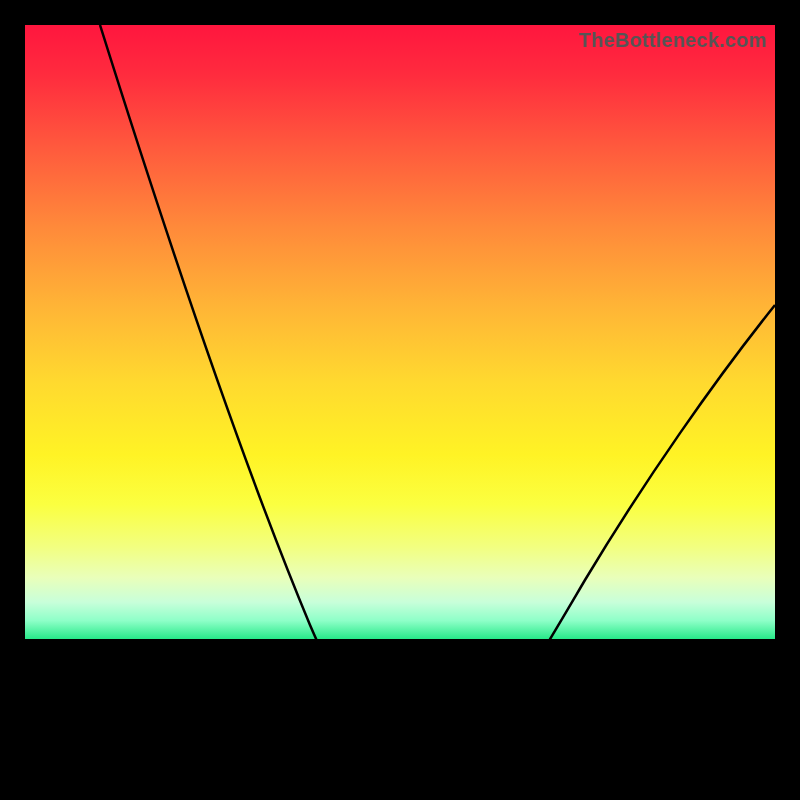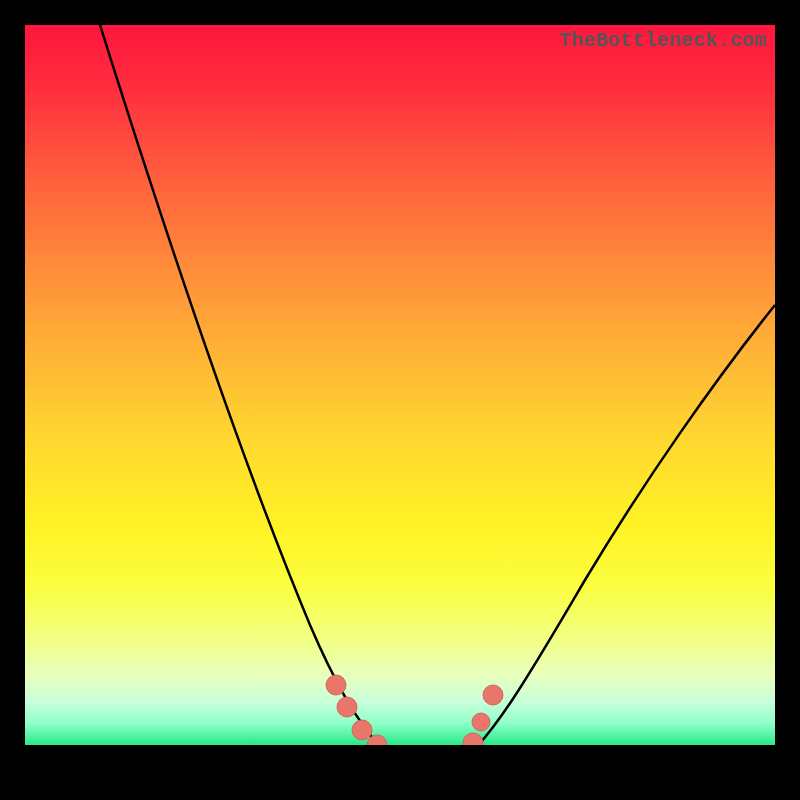--- a/index.html
+++ b/index.html
@@ -14,23 +14,22 @@
   .frame {
     position: absolute;
     inset: 0;
     background: #000;
   }
   .plot-area {
     position: absolute;
     left: 25px;
     top: 25px;
     width: 750px;
-    height: 720px;
+    height: 614px;
     overflow: hidden;
-    font-family: Liberation Mono, monospace;
   }
   .gradient-bg {
     position: absolute;
     inset: 0;
     background: linear-gradient(
       to bottom,
       #ff163e 0%,
       #ff2b3e 8%,
       #ff5a3d 20%,
       #ff8a3a 33%,

